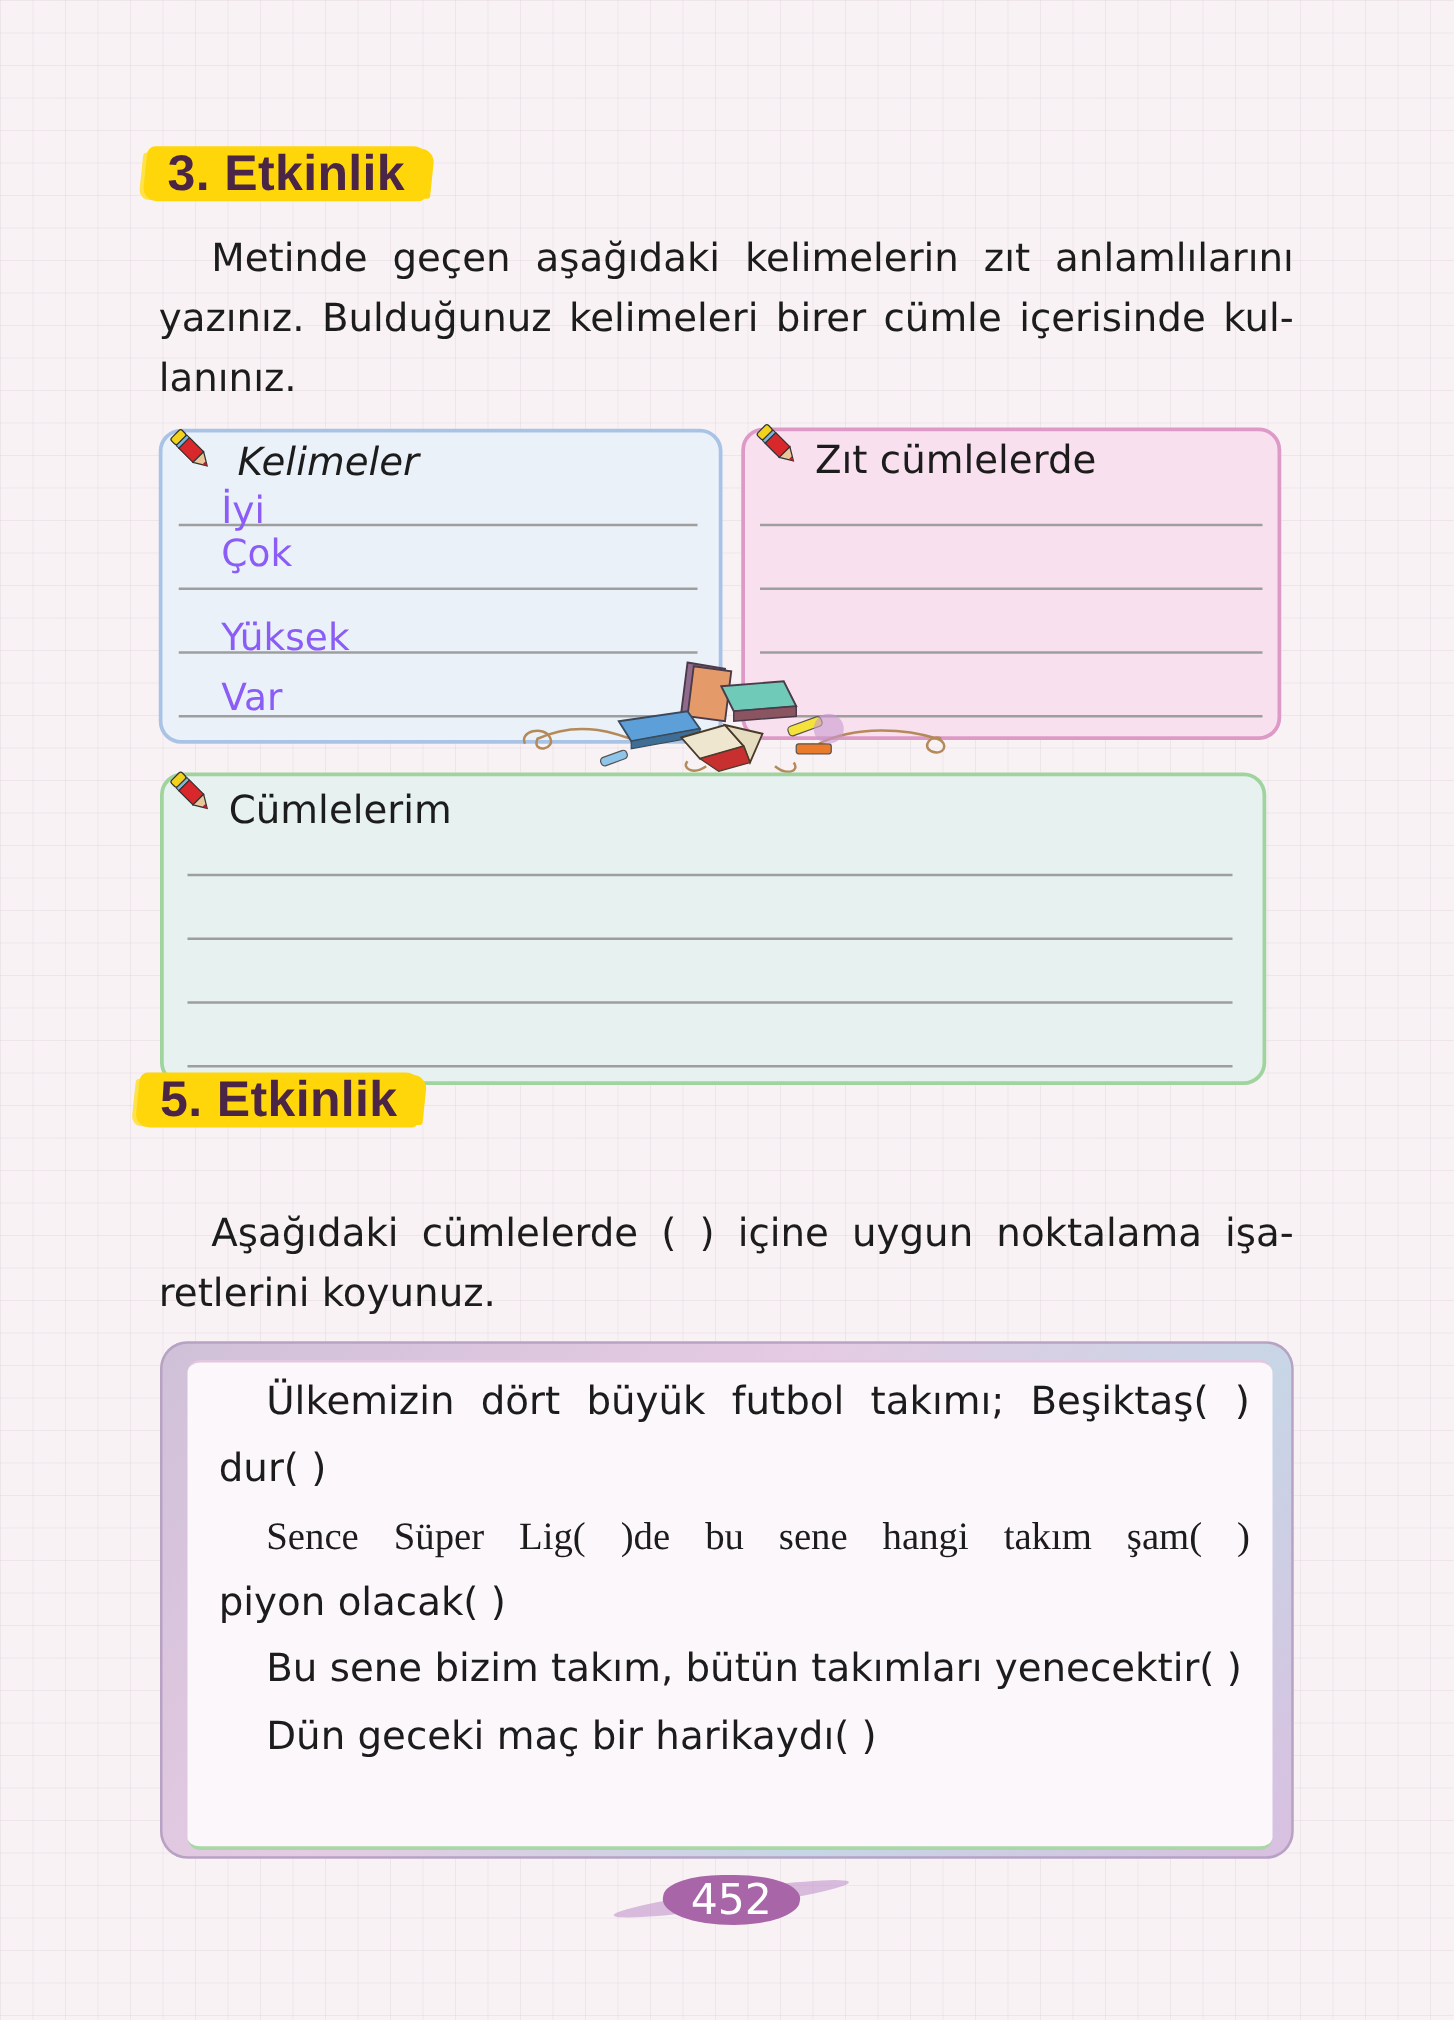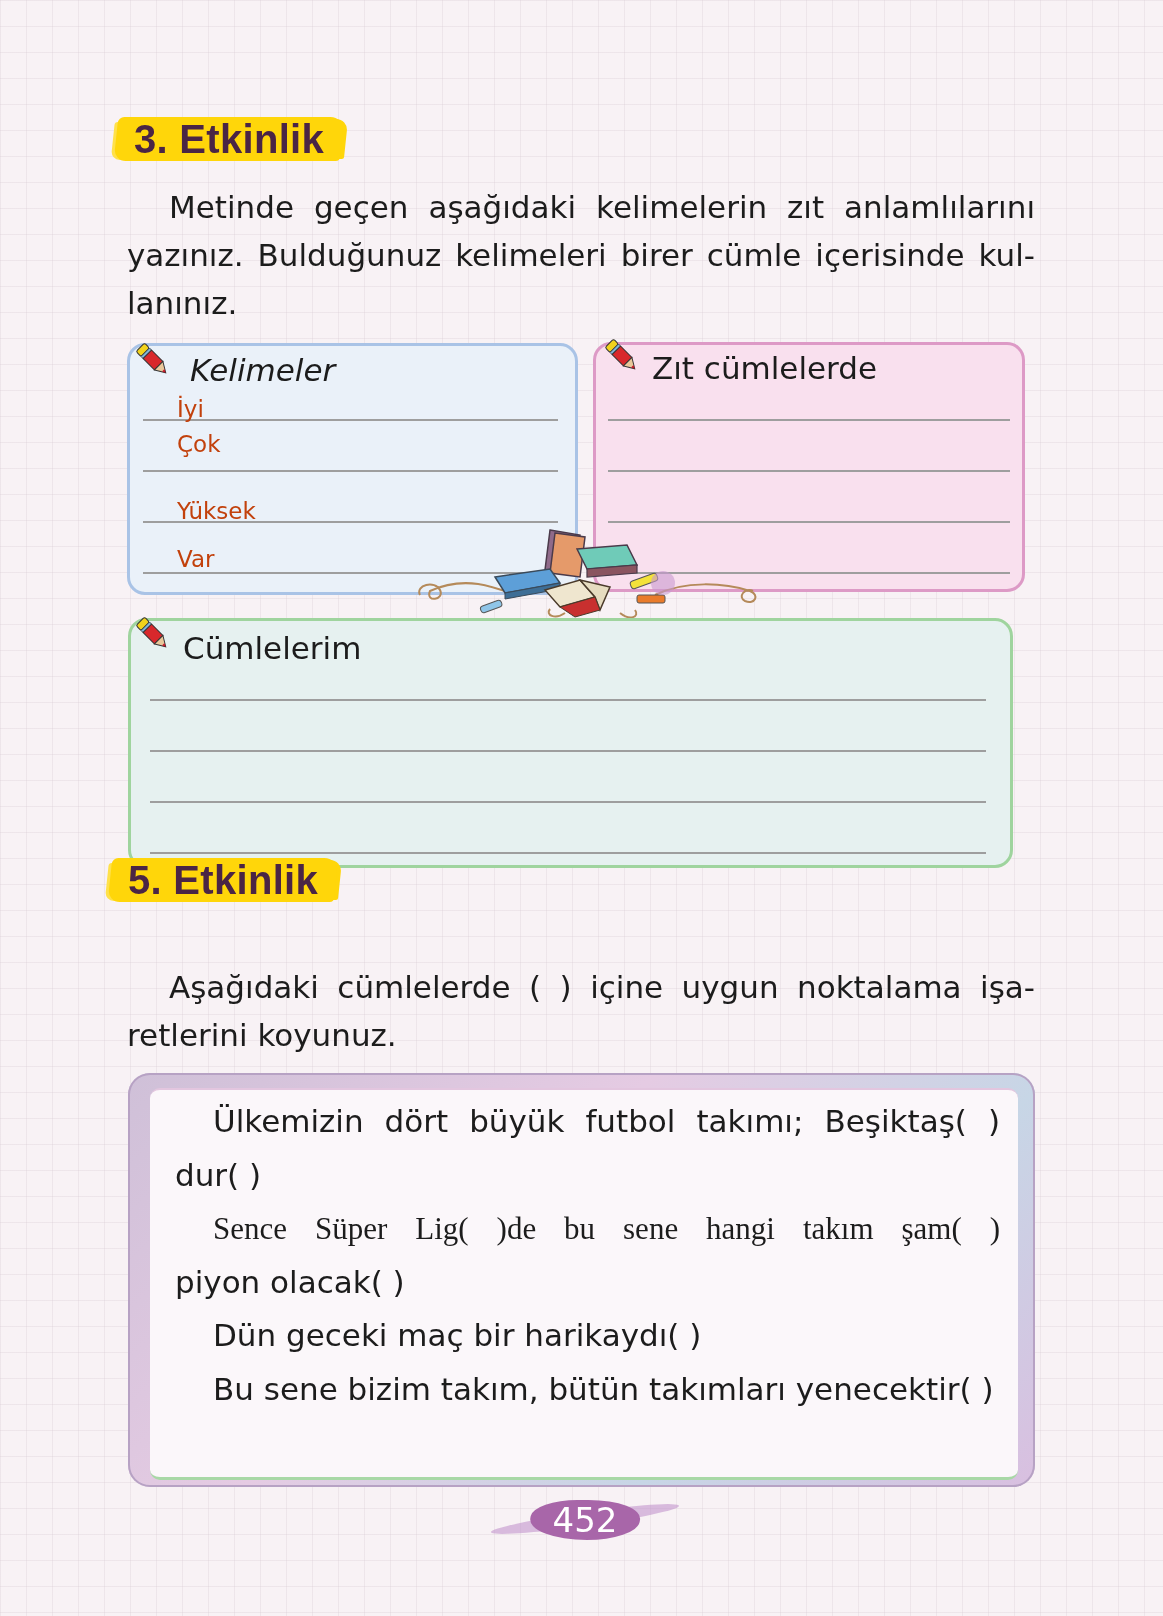--- a/index.html
+++ b/index.html
@@ -37,21 +37,21 @@
     position: absolute; border-radius: 18px;
   }
   .box-blue { background: #eaf1f9; border: 3px solid #a9c3e6; }
   .box-pink { background: #f9e0ee; border: 3px solid #dd9ac6; }
   .box-green { background: #e6f1f0; border: 3px solid #9fd49e; }
   .box-title {
     position: absolute; font-size: 31px; line-height: 36px; color: #1c1c1c;
   }
   .rule { position: absolute; height: 2px; background: #9e9e9e; }
   .word {
-    position: absolute; font-size: 23px; line-height: 36px; color: #c2410c;
+    position: absolute; font-size: 30px; line-height: 36px; color: #8b5cf6;
   }
   .pencil { position: absolute; width: 40px; height: 40px; }
   .sentence-box-outer {
     position: absolute; left: 128px; top: 1073px; width: 907px; height: 414px;
     border-radius: 22px;
     background: linear-gradient(135deg, #cfc0d8, #e5cbe3 40%, #c7d6e6 70%, #d9bfe0);
     box-shadow: 0 0 0 2px #b7a2c4 inset;
   }
   .sentence-box-inner {
     position: absolute; left: 150px; top: 1088px; width: 868px; height: 387px;
@@ -179,21 +179,21 @@
   <div>retlerini koyunuz.</div>
 </div>
 
 <div class="sentence-box-outer"></div>
 <div class="sentence-box-inner"></div>
 <div class="sentences">
   <p class="ind" style="text-align-last:justify;">Ülkemizin dört büyük futbol takımı; Beşiktaş( )</p>
   <p>dur( )</p>
   <p class="ind" style="text-align-last:justify;font-family:Liberation Serif, serif;">Sence Süper Lig( )de bu sene hangi takım şam( )</p>
   <p>piyon olacak( )</p>
+  <p class="ind">Bu sene bizim takım, bütün takımları yenecektir( )</p>
   <p class="ind">Dün geceki maç bir harikaydı( )</p>
-  <p class="ind">Bu sene bizim takım, bütün takımları yenecektir( )</p>
 </div>
 
 <div class="page-number-wrap">
   <div class="page-brush2"></div>
   <div class="page-brush"></div>
   <div class="page-number">452</div>
 </div>
 
 </body></html>

